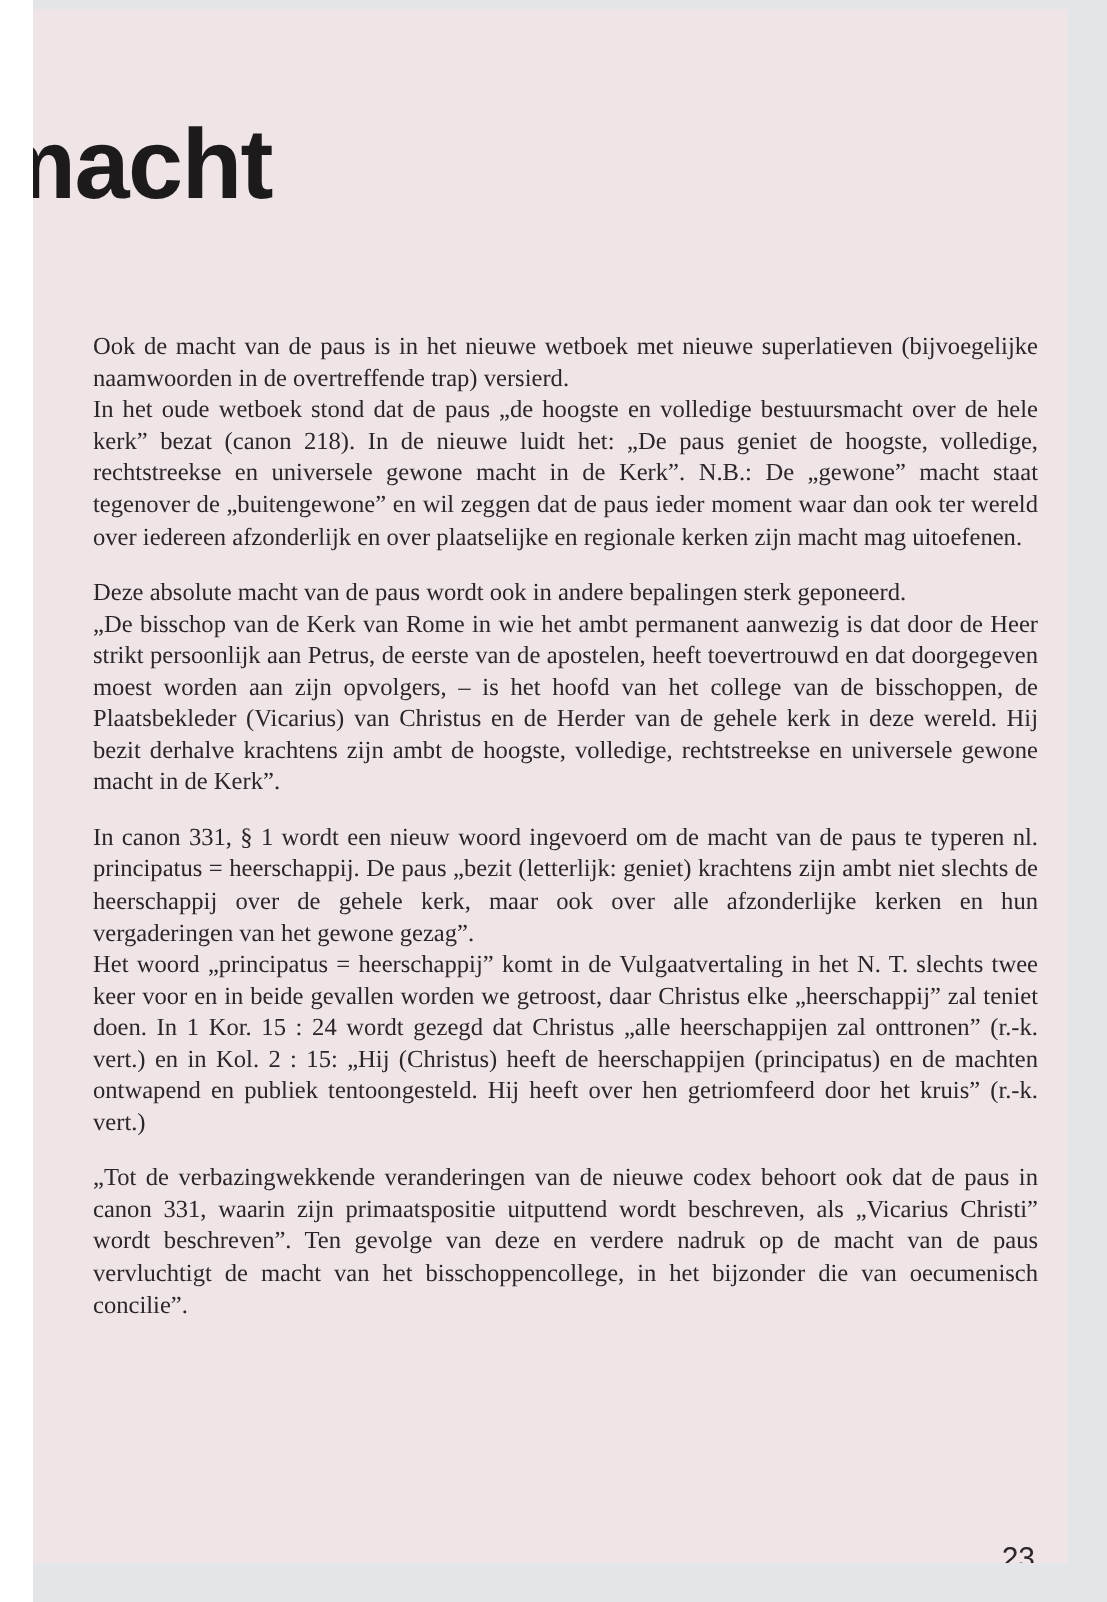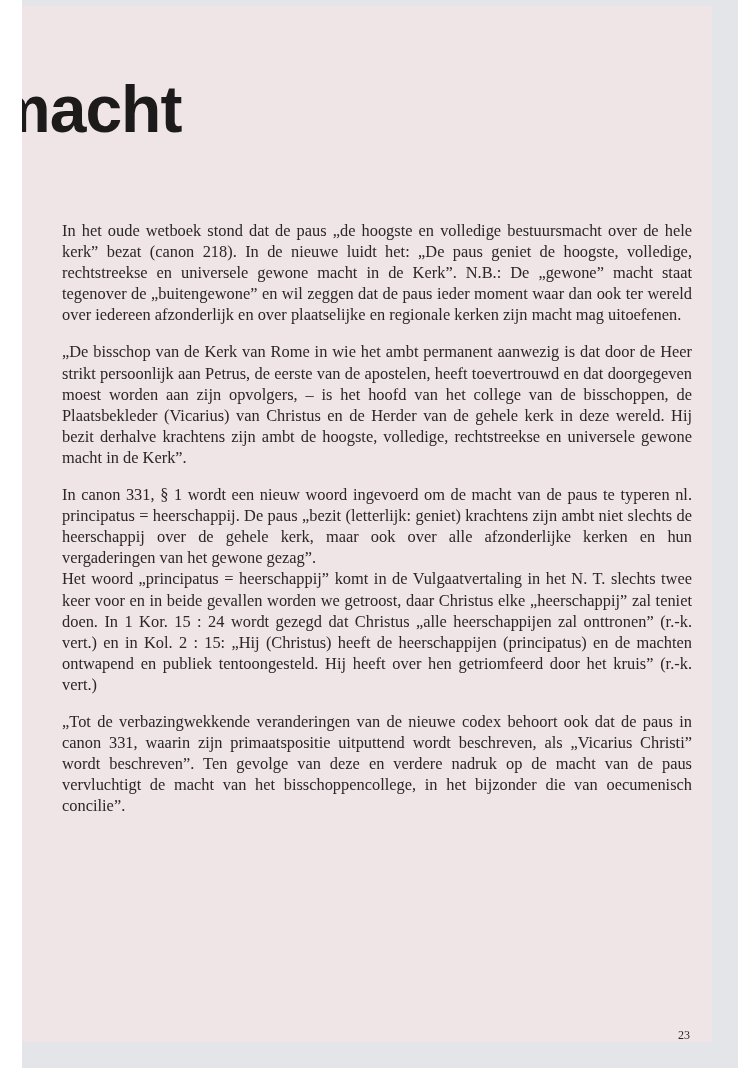--- a/index.html
+++ b/index.html
@@ -42,38 +42,40 @@
     font-size: 16.4px;
     line-height: 21.1px;
     color: #2b2629;
     text-align: justify;
   }
   .para { margin: 0; }
   .para .line { display: block; }
   .para + .para { margin-top: 16px; }
   .page-number {
     position: absolute; right: 22px; top: 1022px;
-    font-family: Liberation Serif, serif;
-    font-size: 12px;
+    font-family: Liberation Sans, sans-serif;
+    font-size: 20px;
     color: #2b2629;
   }
 </style>
 </head>
 <body>
 
 <div class="backdrop"></div>
 
 <div class="page">
   <h1 class="headline">macht</h1>
 
   <div class="body-text">
     <p class="para">
+      <span class="line">Ook de macht van de paus is in het nieuwe wetboek met nieuwe superlatieven (bijvoegelijke naamwoorden in de overtreffende trap) versierd.</span>
       <span class="line">In het oude wetboek stond dat de paus „de hoogste en volledige bestuursmacht over de hele kerk” bezat (canon 218). In de nieuwe luidt het: „De paus geniet de hoogste, volledige, rechtstreekse en universele gewone macht in de Kerk”. N.B.: De „gewone” macht staat tegenover de „buitengewone” en wil zeggen dat de paus ieder moment waar dan ook ter wereld over iedereen afzonderlijk en over plaatselijke en regionale kerken zijn macht mag uitoefenen.</span>
     </p>
     <p class="para">
+      <span class="line">Deze absolute macht van de paus wordt ook in andere bepalingen sterk geponeerd.</span>
       <span class="line">„De bisschop van de Kerk van Rome in wie het ambt permanent aanwezig is dat door de Heer strikt persoonlijk aan Petrus, de eerste van de apostelen, heeft toevertrouwd en dat doorgegeven moest worden aan zijn opvolgers, – is het hoofd van het college van de bisschoppen, de Plaatsbekleder (Vicarius) van Christus en de Herder van de gehele kerk in deze wereld. Hij bezit derhalve krachtens zijn ambt de hoogste, volledige, rechtstreekse en universele gewone macht in de Kerk”.</span>
     </p>
     <p class="para">
       <span class="line">In canon 331, § 1 wordt een nieuw woord ingevoerd om de macht van de paus te typeren nl. principatus = heerschappij. De paus „bezit (letterlijk: geniet) krachtens zijn ambt niet slechts de heerschappij over de gehele kerk, maar ook over alle afzonderlijke kerken en hun vergaderingen van het gewone gezag”.</span>
       <span class="line">Het woord „principatus = heerschappij” komt in de Vulgaatvertaling in het N. T. slechts twee keer voor en in beide gevallen worden we getroost, daar Christus elke „heerschappij” zal teniet doen. In 1 Kor. 15 : 24 wordt gezegd dat Christus „alle heerschappijen zal onttronen” (r.-k. vert.) en in Kol. 2 : 15: „Hij (Christus) heeft de heerschappijen (principatus) en de machten ontwapend en publiek tentoongesteld. Hij heeft over hen getriomfeerd door het kruis” (r.-k. vert.)</span>
     </p>
     <p class="para">
       <span class="line">„Tot de verbazingwekkende veranderingen van de nieuwe codex behoort ook dat de paus in canon 331, waarin zijn primaatspositie uitputtend wordt beschreven, als „Vicarius Christi” wordt beschreven”. Ten gevolge van deze en verdere nadruk op de macht van de paus vervluchtigt de macht van het bisschoppencollege, in het bijzonder die van oecumenisch concilie”.</span>
     </p>
   </div>

